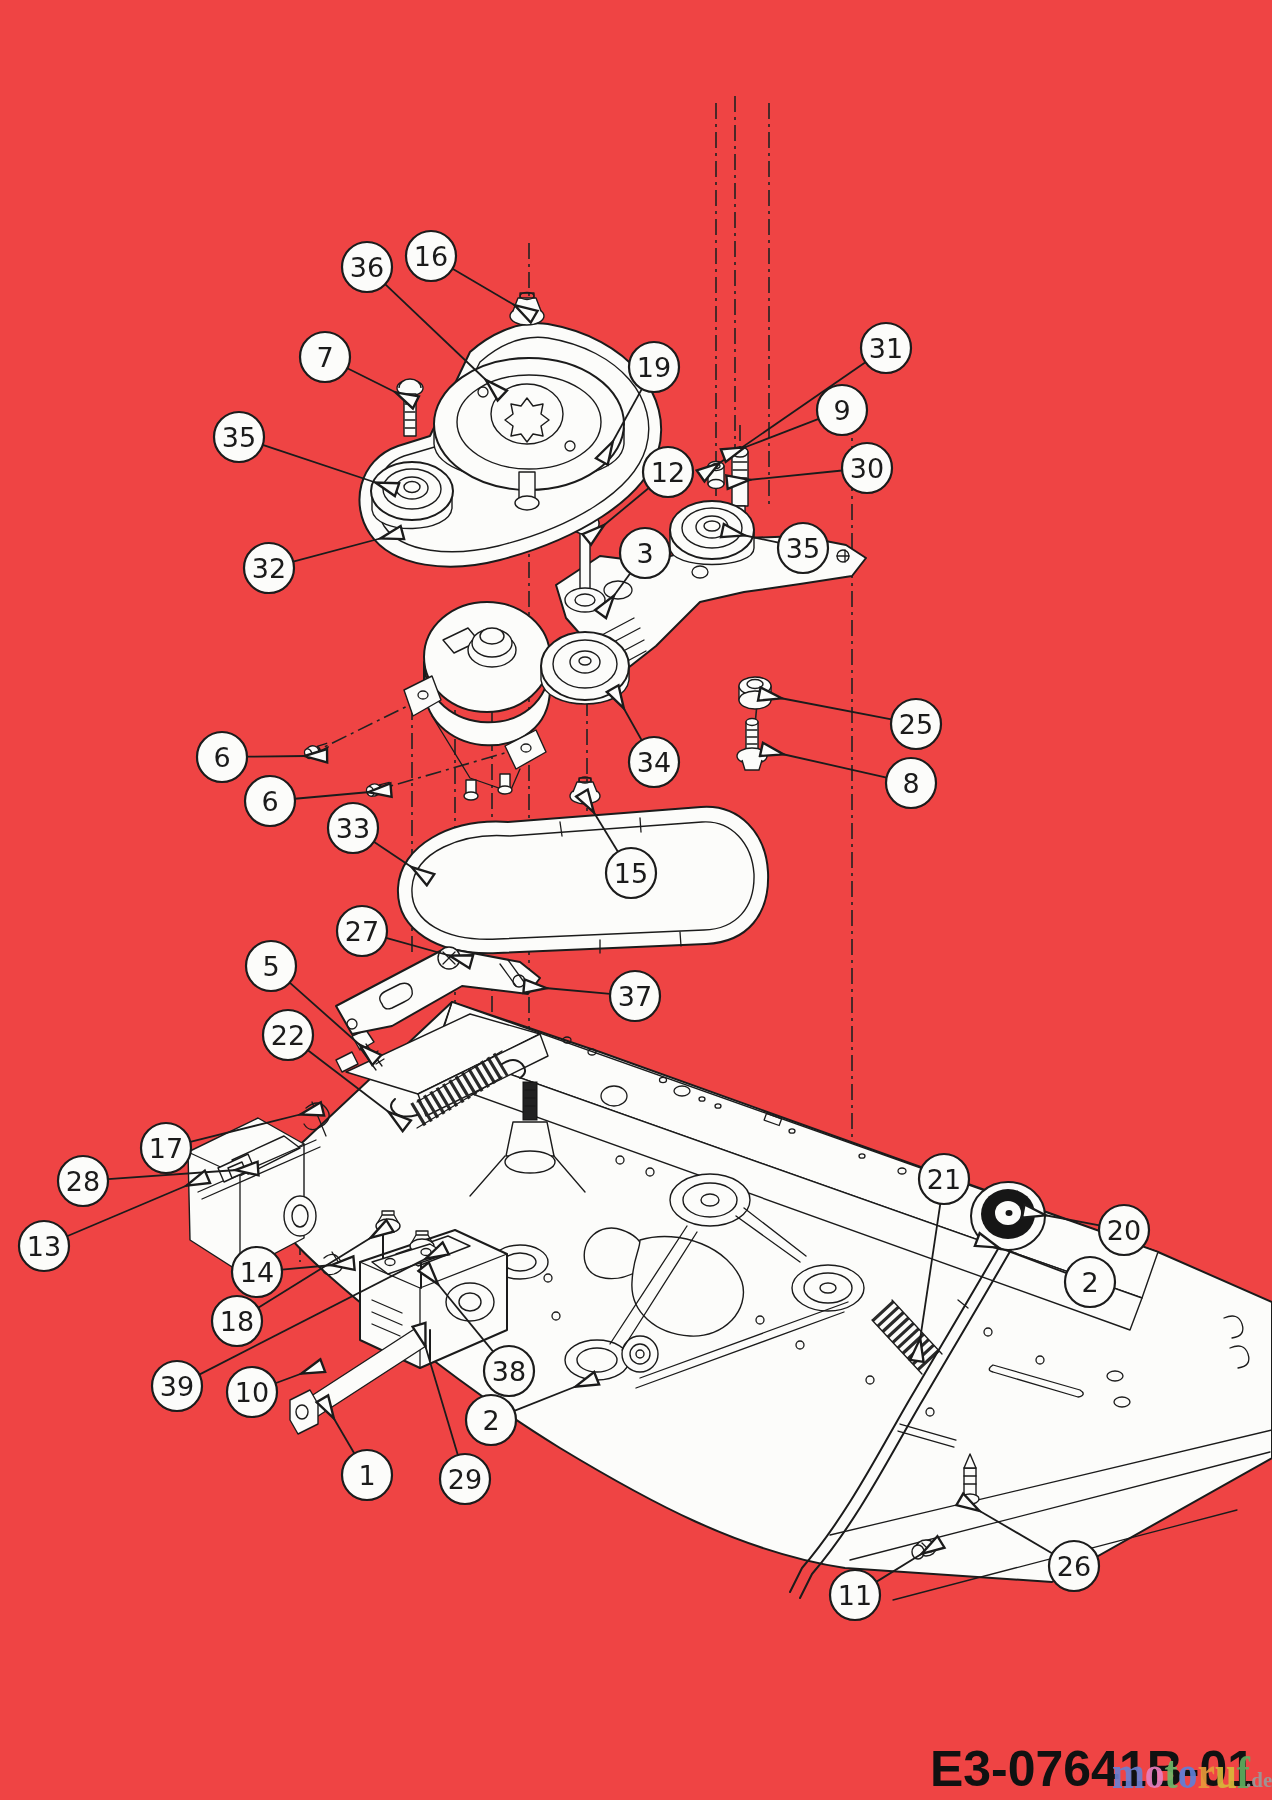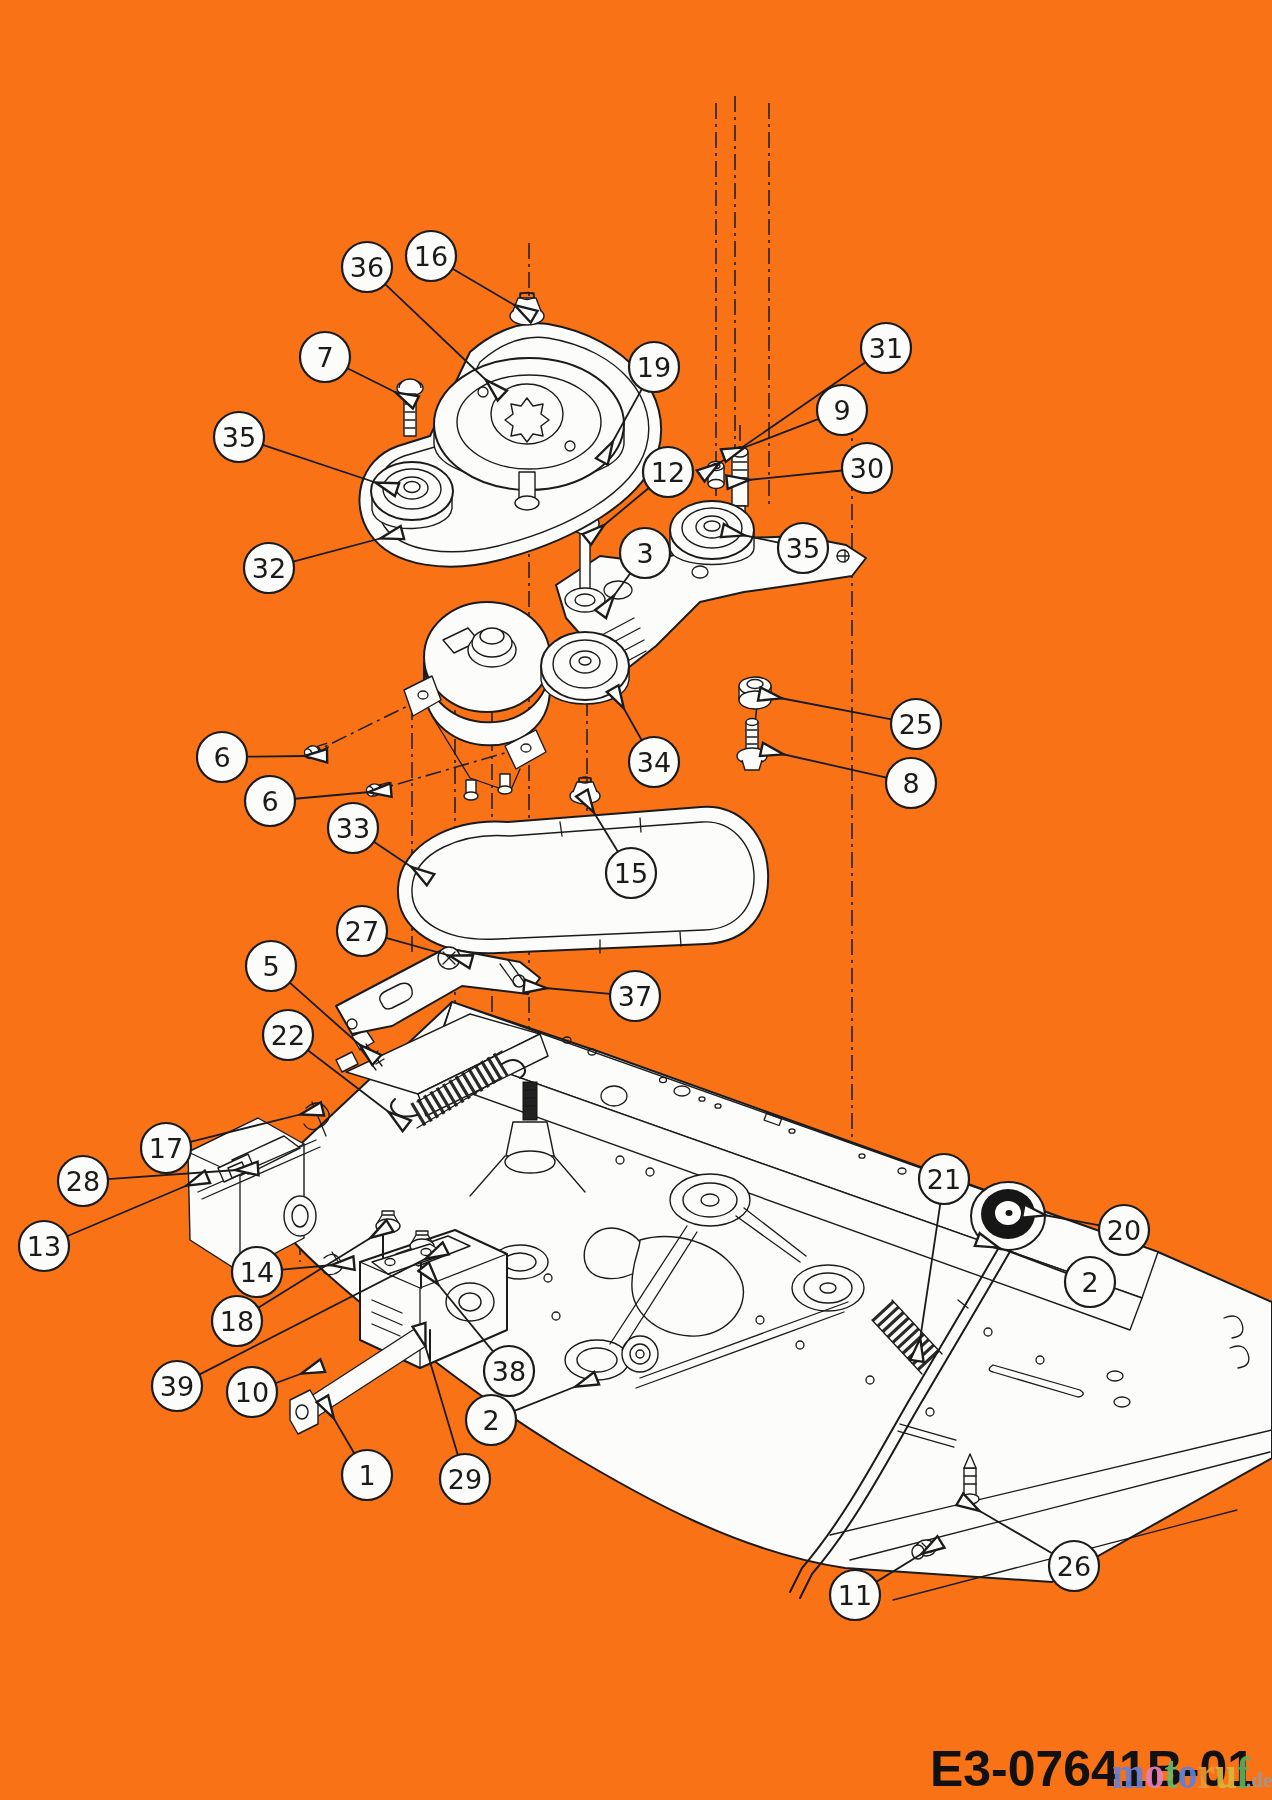--- a/index.html
+++ b/index.html
@@ -1,17 +1,17 @@
 <!DOCTYPE html>
 <html><head>
 <meta charset="utf-8">
 <style>
   html,body{margin:0;padding:0;background:#ffffff;}
   body{width:1272px;height:1800px;position:relative;font-family:"DejaVu Sans",sans-serif;}
-  #stage{position:absolute;inset:0;background:#f97316;}
+  #stage{position:absolute;inset:0;background:#ef4444;}
   svg{display:block;}
   .ln{fill:none;stroke:#1b1b1b;stroke-width:2;stroke-linecap:round;stroke-linejoin:round;}
   .tn{fill:none;stroke:#1b1b1b;stroke-width:1.3;stroke-linecap:round;stroke-linejoin:round;}
   .fw{fill:#fcfcfa;stroke:#1b1b1b;stroke-width:2;stroke-linejoin:round;}
   .fw2{fill:#fcfcfa;stroke:#1b1b1b;stroke-width:1.4;stroke-linejoin:round;}
   .dk{fill:#222;stroke:#111;stroke-width:1;}
   .cl{fill:none;stroke:#222;stroke-width:1.6;stroke-dasharray:16 5 3 5;}
   .callout-circle{fill:#fcfcfa;stroke:#1b1b1b;stroke-width:2.2;}
   .callout-text{fill:#1b1b1b;font-size:27px;font-family:"DejaVu Sans",sans-serif;text-anchor:middle;}
   .leader{fill:none;stroke:#1b1b1b;stroke-width:1.8;}

